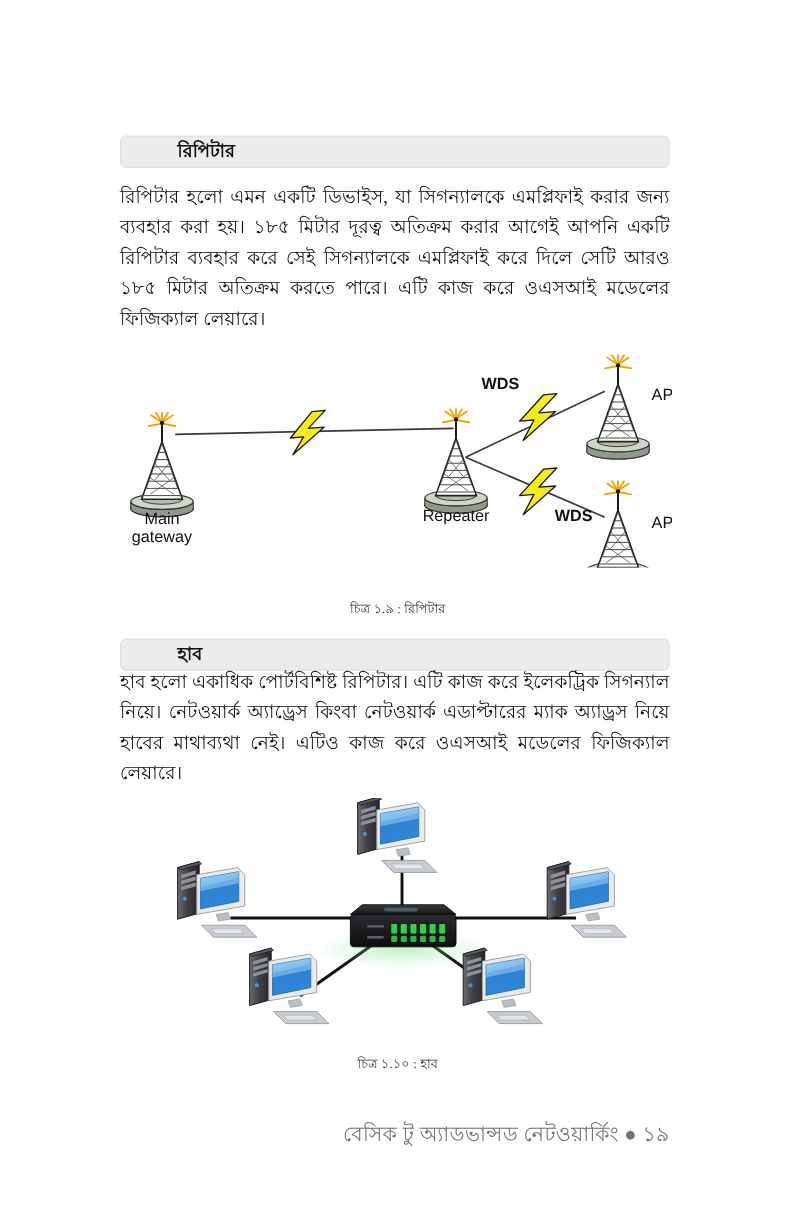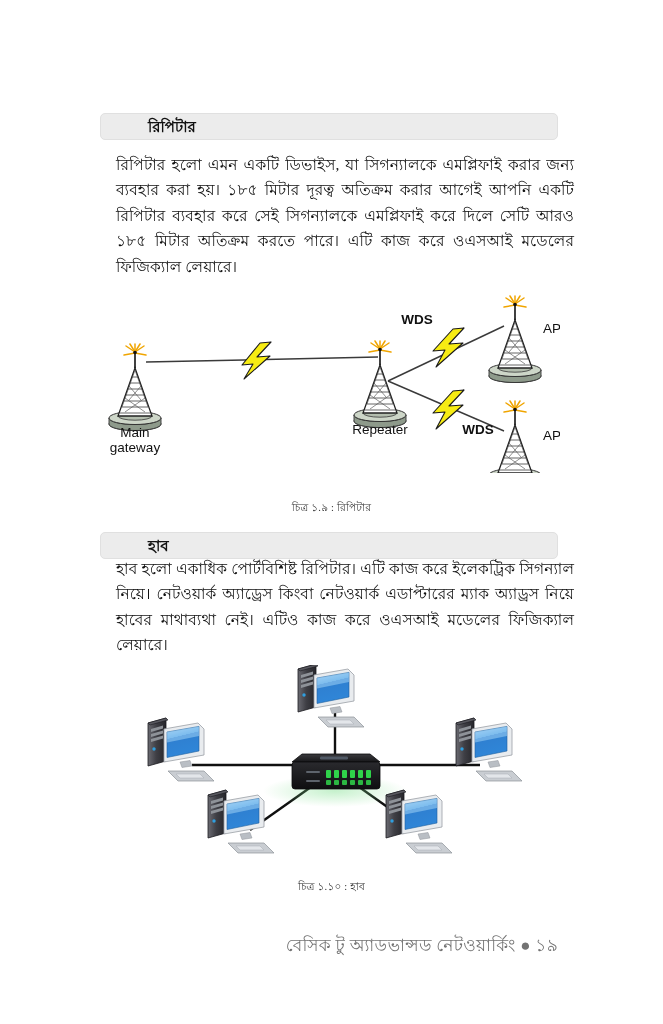--- a/index.html
+++ b/index.html
@@ -52,21 +52,20 @@
   .para {
     position: absolute;
     left: 100px;
     width: 458px;
     font-size: 15.4px;
     line-height: 25.4px;
     text-align: justify;
     text-justify: inter-word;
     color: #101010;
     letter-spacing: 0.1px;
-    margin-left: 16px;
   }
 
   
   .caption {
     position: absolute;
     width: 663px;
     left: 0;
     text-align: center;
     font-size: 10.5px;
     color: #333333;

